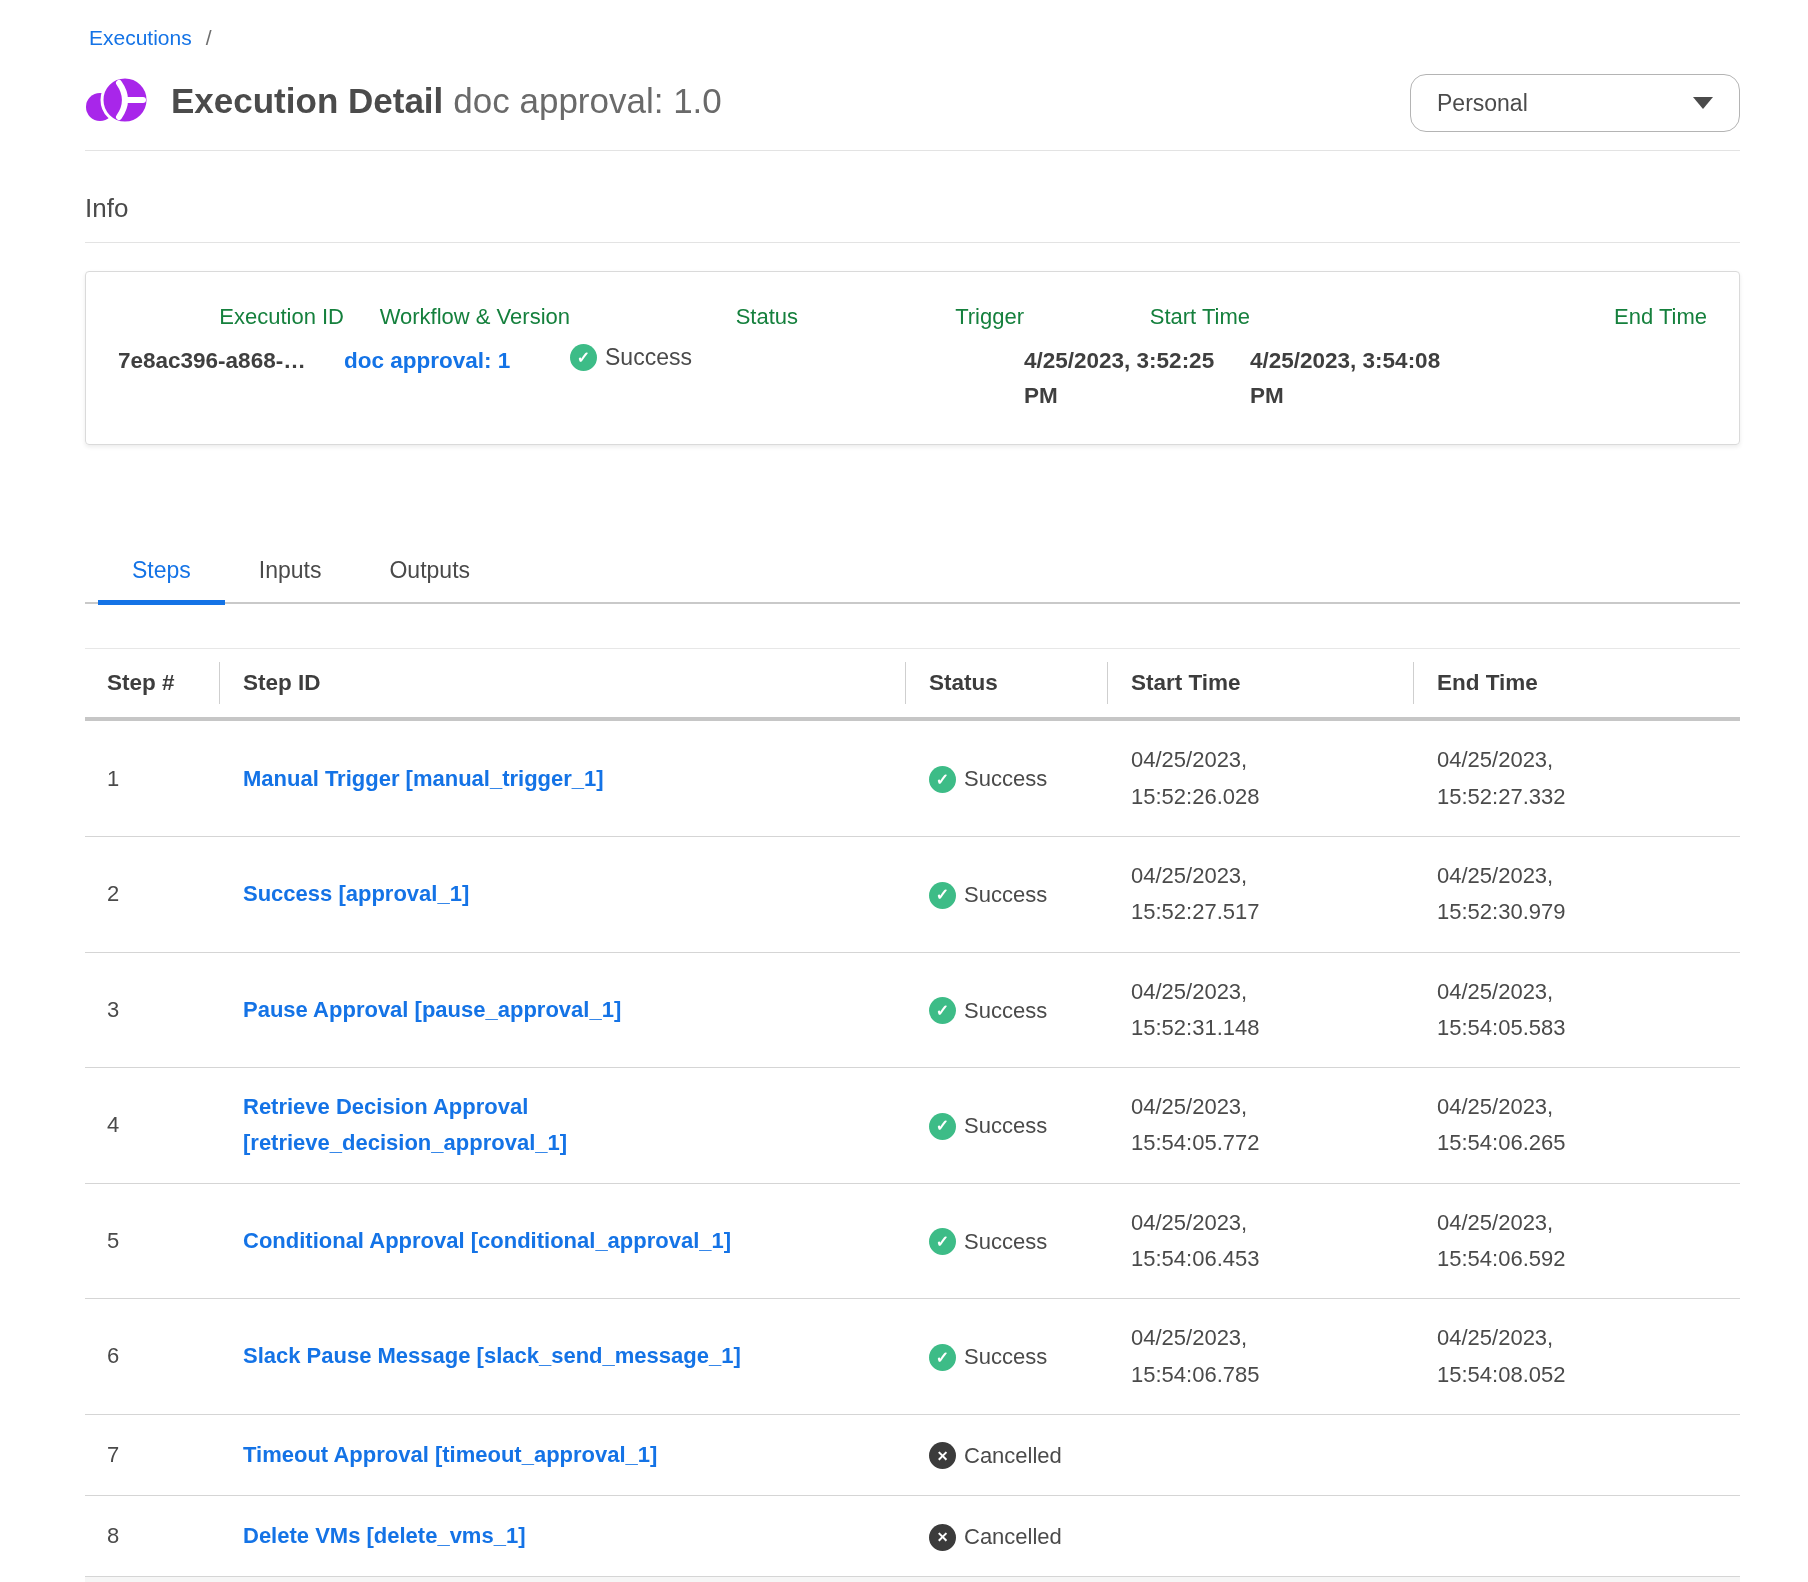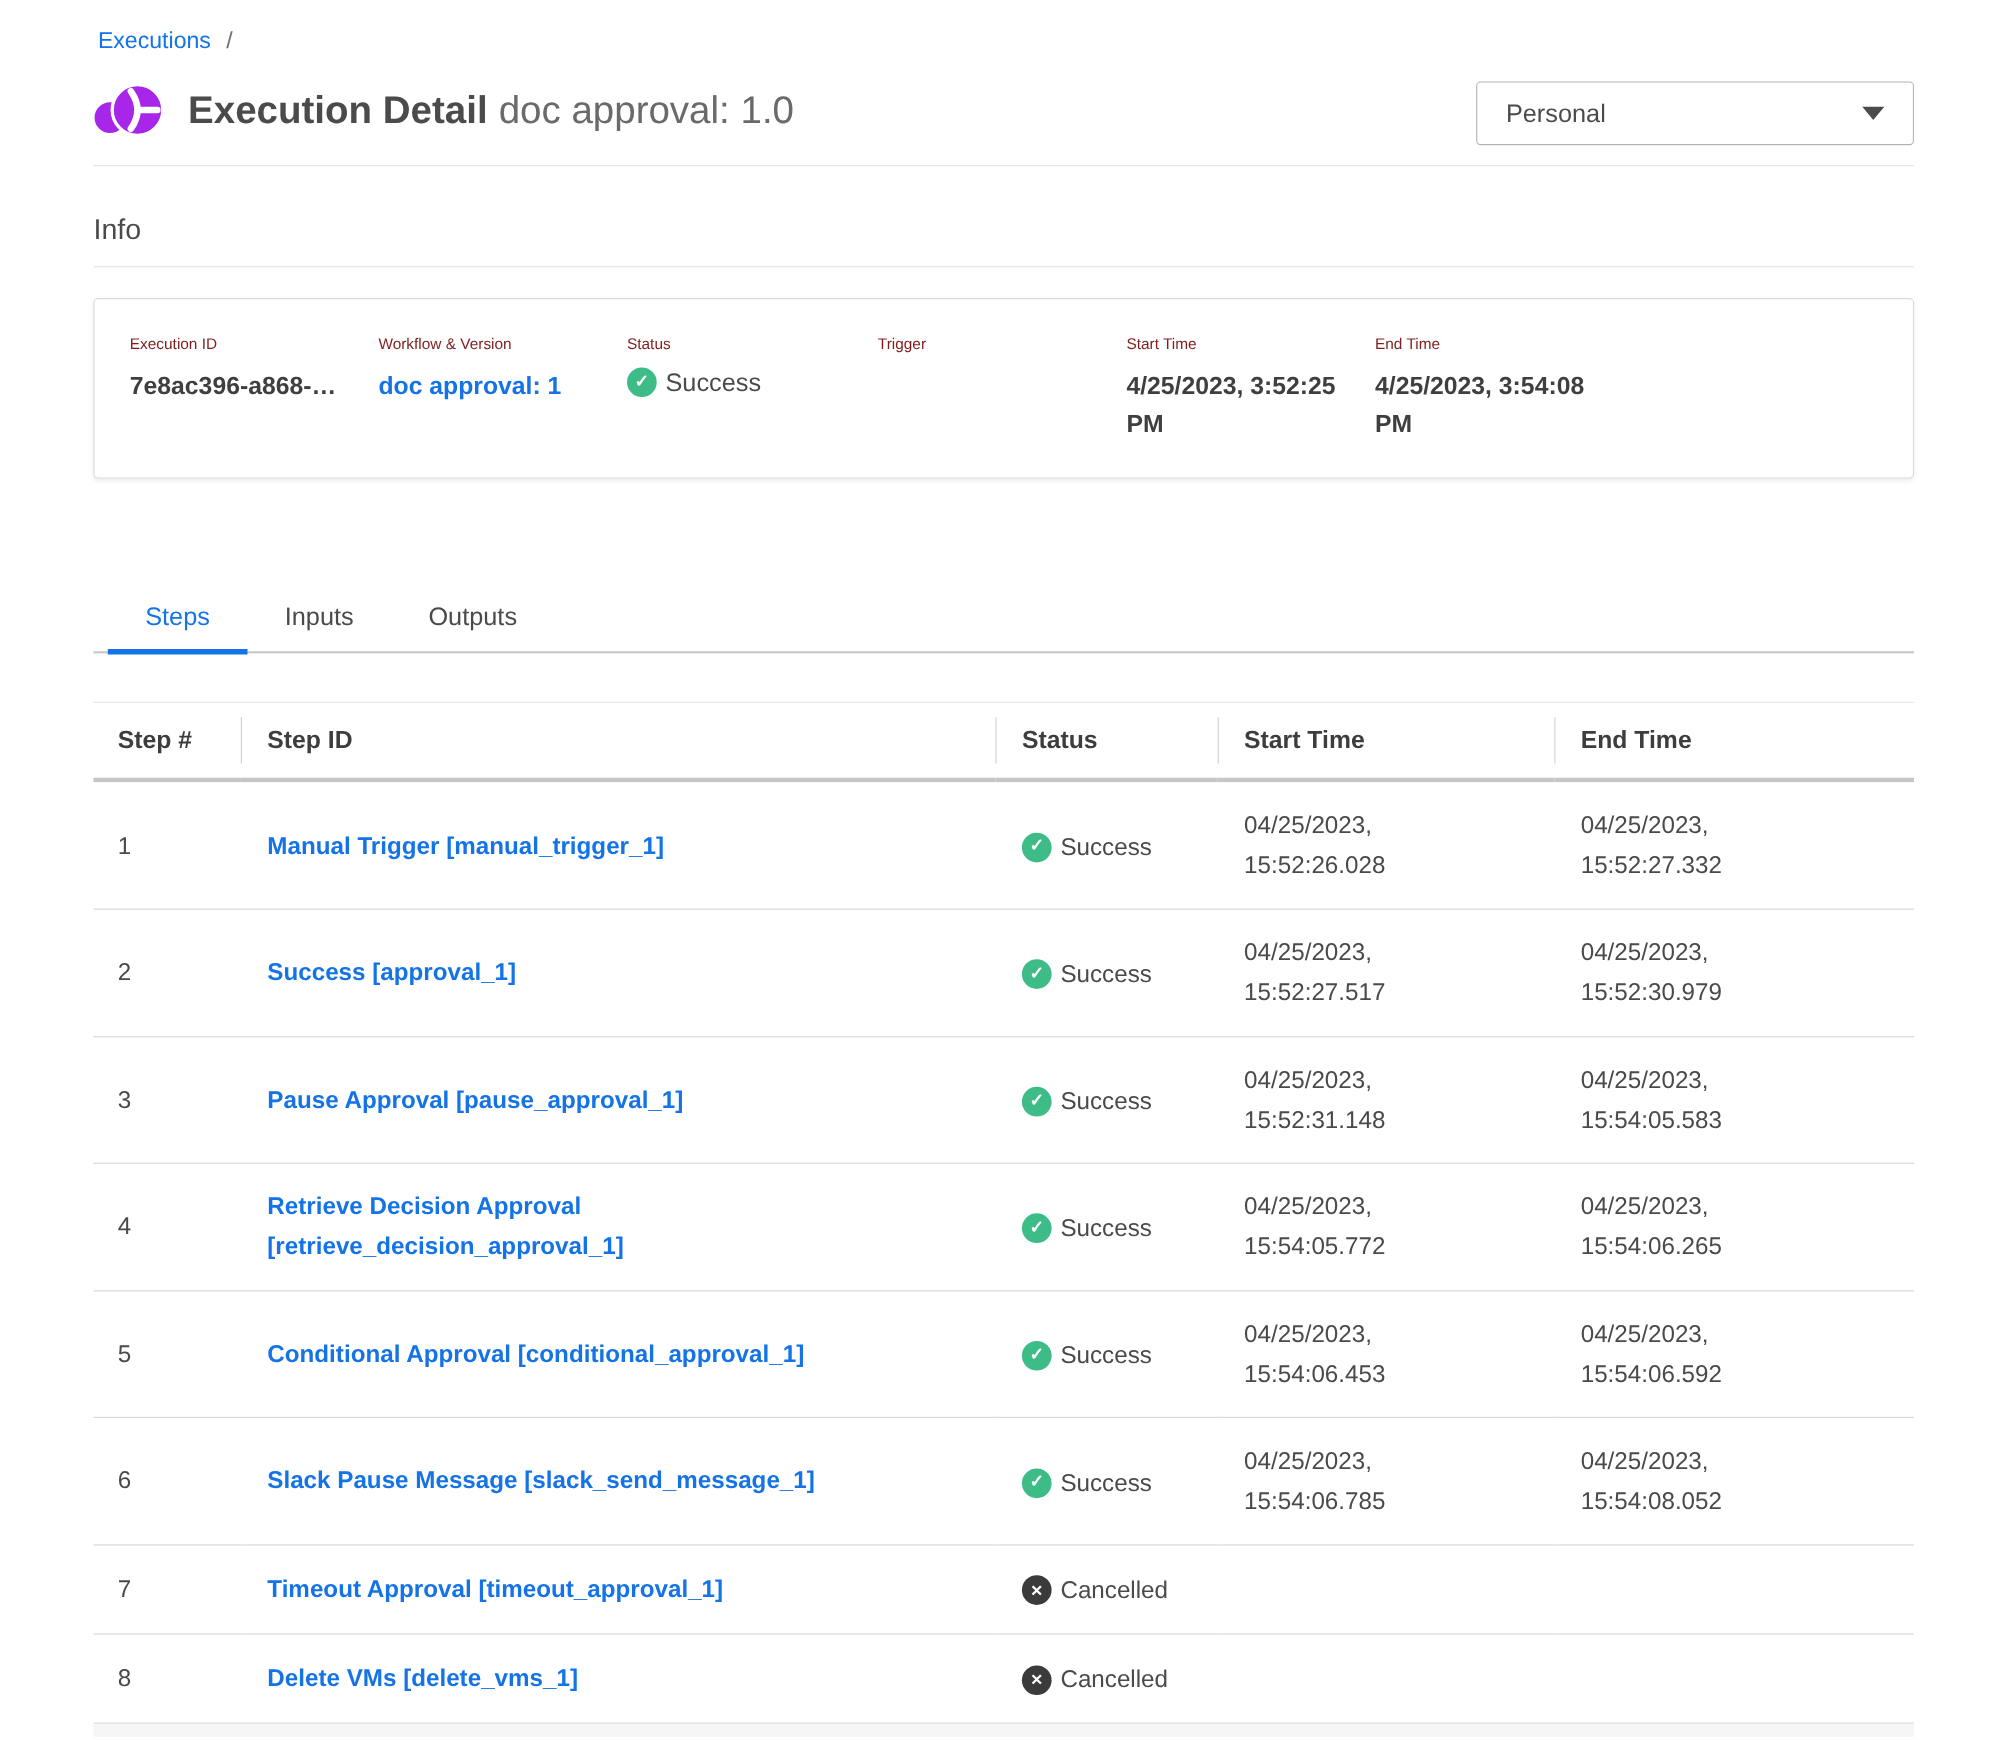--- a/index.html
+++ b/index.html
@@ -19,40 +19,40 @@
 
   
   .title-row { display:flex; align-items:center; justify-content:space-between; margin-top:18px; }
   .title-left { display:flex; align-items:center; }
   .wf-icon { width:66px; height:58px; display:inline-flex; margin-right:16px; flex:0 0 auto; }
   h1 { margin:4px; font-size:35px; line-height:58px; font-weight:400; white-space:nowrap; }
   .t-main { color:#4b4b4b; font-weight:700; }
   .t-sub  { color:#6a6a6a; font-weight:400; margin-left:10px; }
 
   .scope-select {
-    width:398px; height:58px; border:1px solid #b4b4b4; border-radius:4px;
+    width:330px; height:58px; border:1px solid #b4b4b4; border-radius:16px;
     display:flex; align-items:center; justify-content:space-between;
     padding:0 26px; cursor:pointer; background:#fff; margin-top:4px;
   }
   .scope-select .value { font-size:23px; color:#4b4b4b; }
   .caret { width:0; height:0; border-left:10px solid transparent; border-right:10px solid transparent; border-top:12px solid #4b4b4b; }
 
   .rule { border:none; border-top:1px solid #e3e3e3; margin:16px 0 0 0; }
 
   .section-title { margin:42px 0 0 0; font-size:26px; font-weight:400; color:#4a4a4a; }
   .rule.info-rule { margin-top:18px; }
 
   
   .info-card {
     margin-top:28px; border:1px solid #dadada; border-radius:4px;
     box-shadow:0 2px 4px rgba(0,0,0,0.08);
     padding:32px 32px 30px 32px;
     display:grid; grid-template-columns:226px 226px 228px 226px 226px 1fr;
   }
-  .field-label { font-size:14px; color:#7f1d1d; margin-bottom:14px; }
+  .field-label { font-size:22px; color:#15803d; margin-bottom:14px;text-align:right; }
   .field-value { font-size:22.5px; font-weight:700; color:#3f3f3f; line-height:1.55; white-space:pre-line; padding-right:18px; }
   .field-value.link { color:#1473E6; cursor:pointer; text-decoration:none; display:inline-block; }
 
   
   .badge { display:inline-flex; align-items:center; gap:8px; font-weight:400; color:#4a4a4a; }
   .icon-circle {
     width:27px; height:27px; border-radius:50%; color:#fff;
     display:inline-flex; align-items:center; justify-content:center;
     font-size:16px; font-weight:700; flex:0 0 auto; line-height:1;
   }

